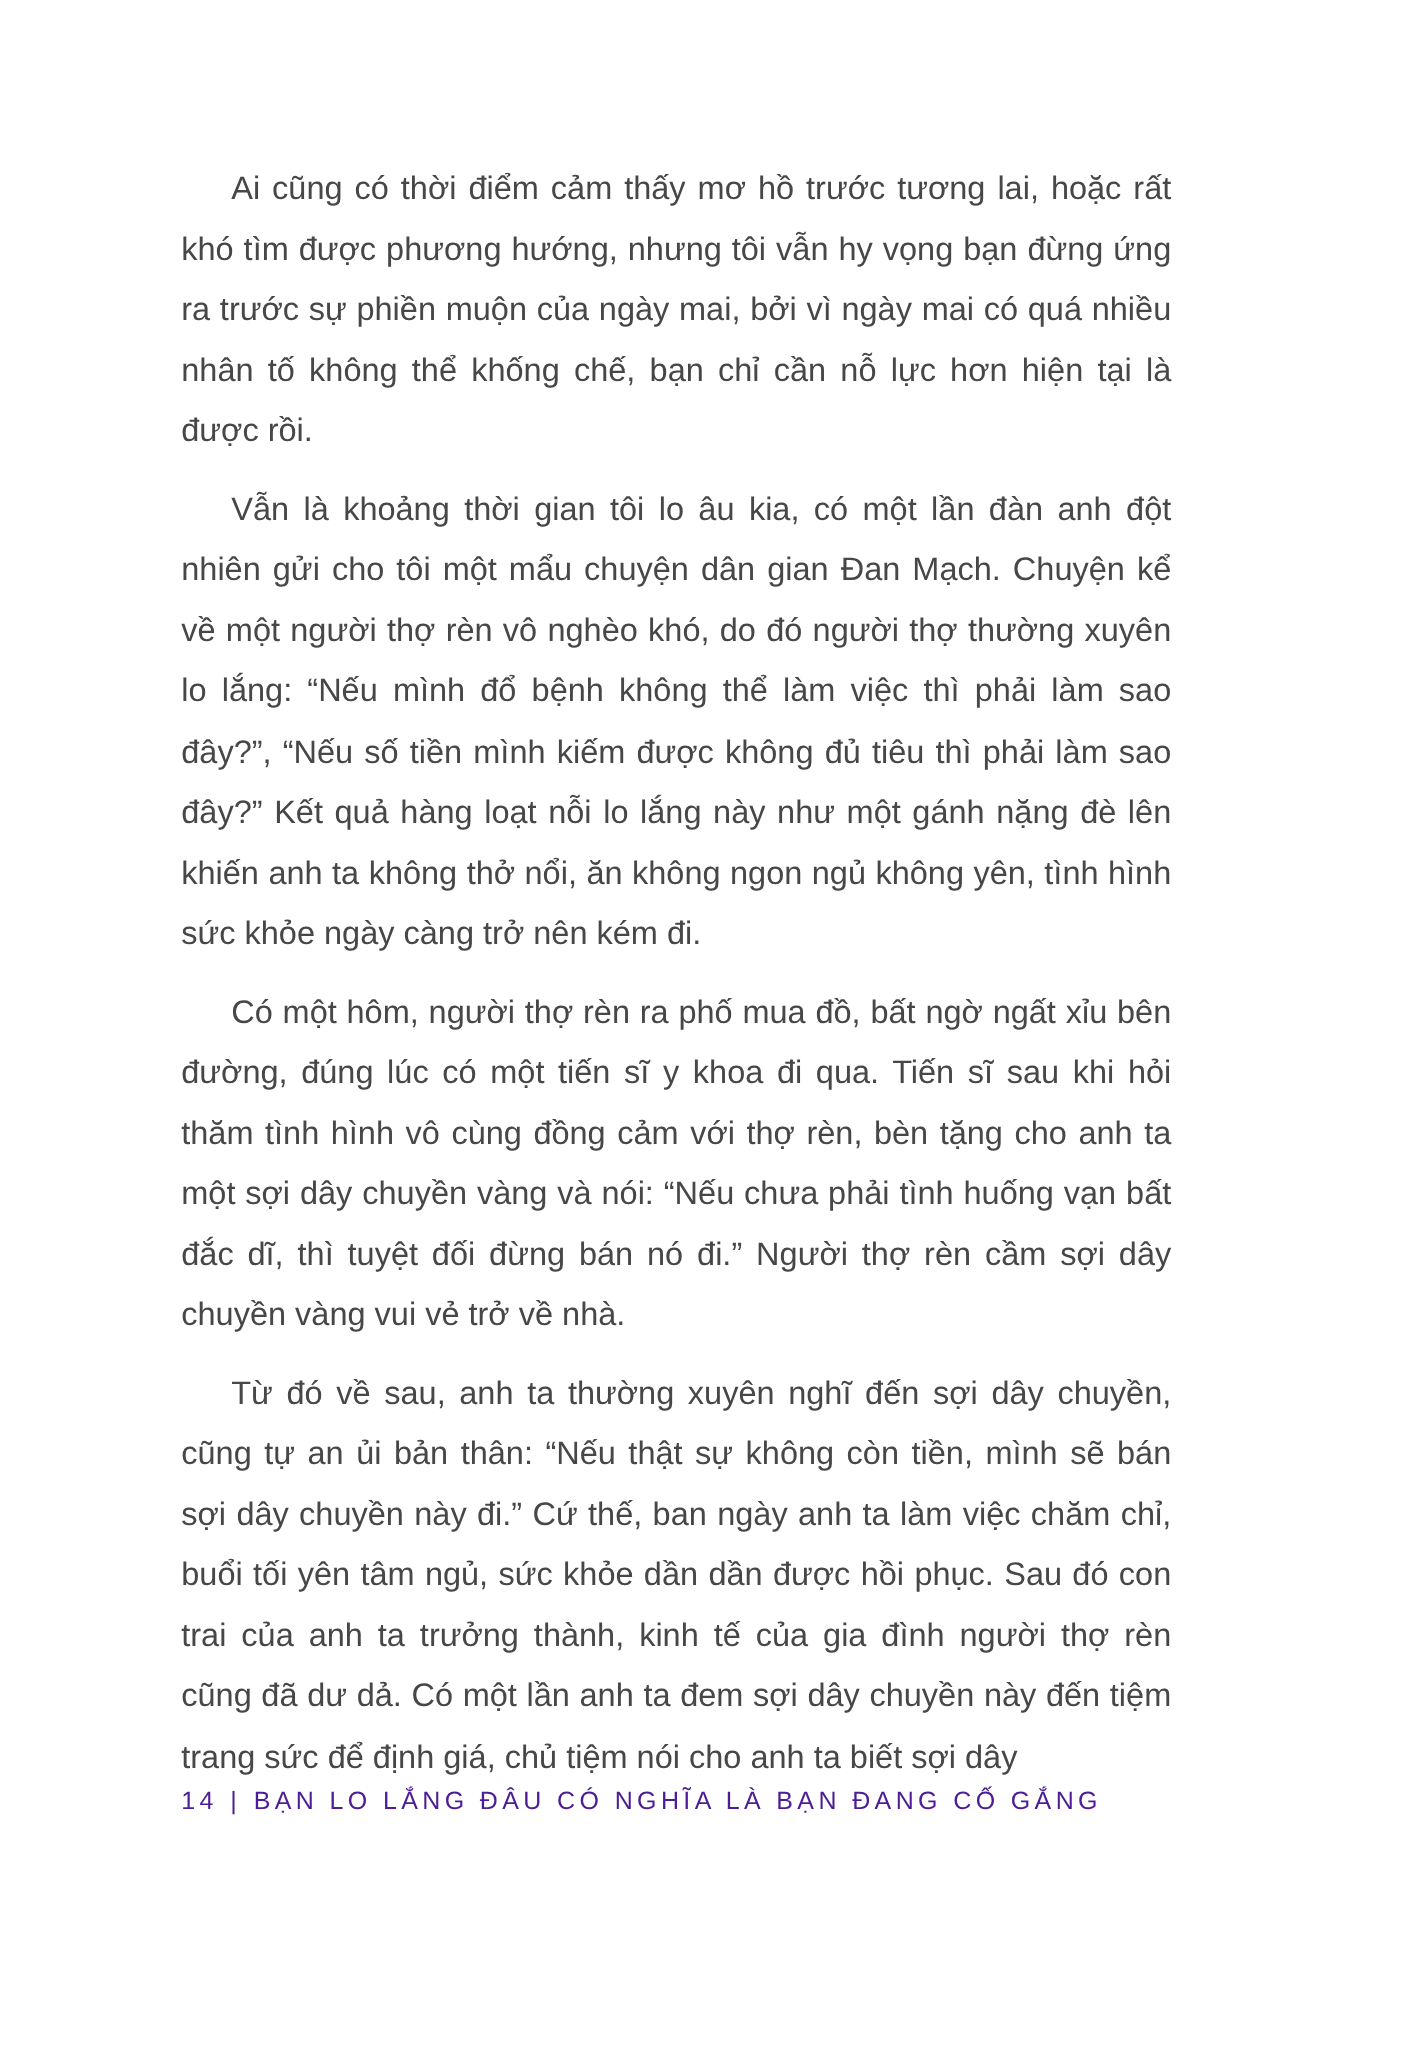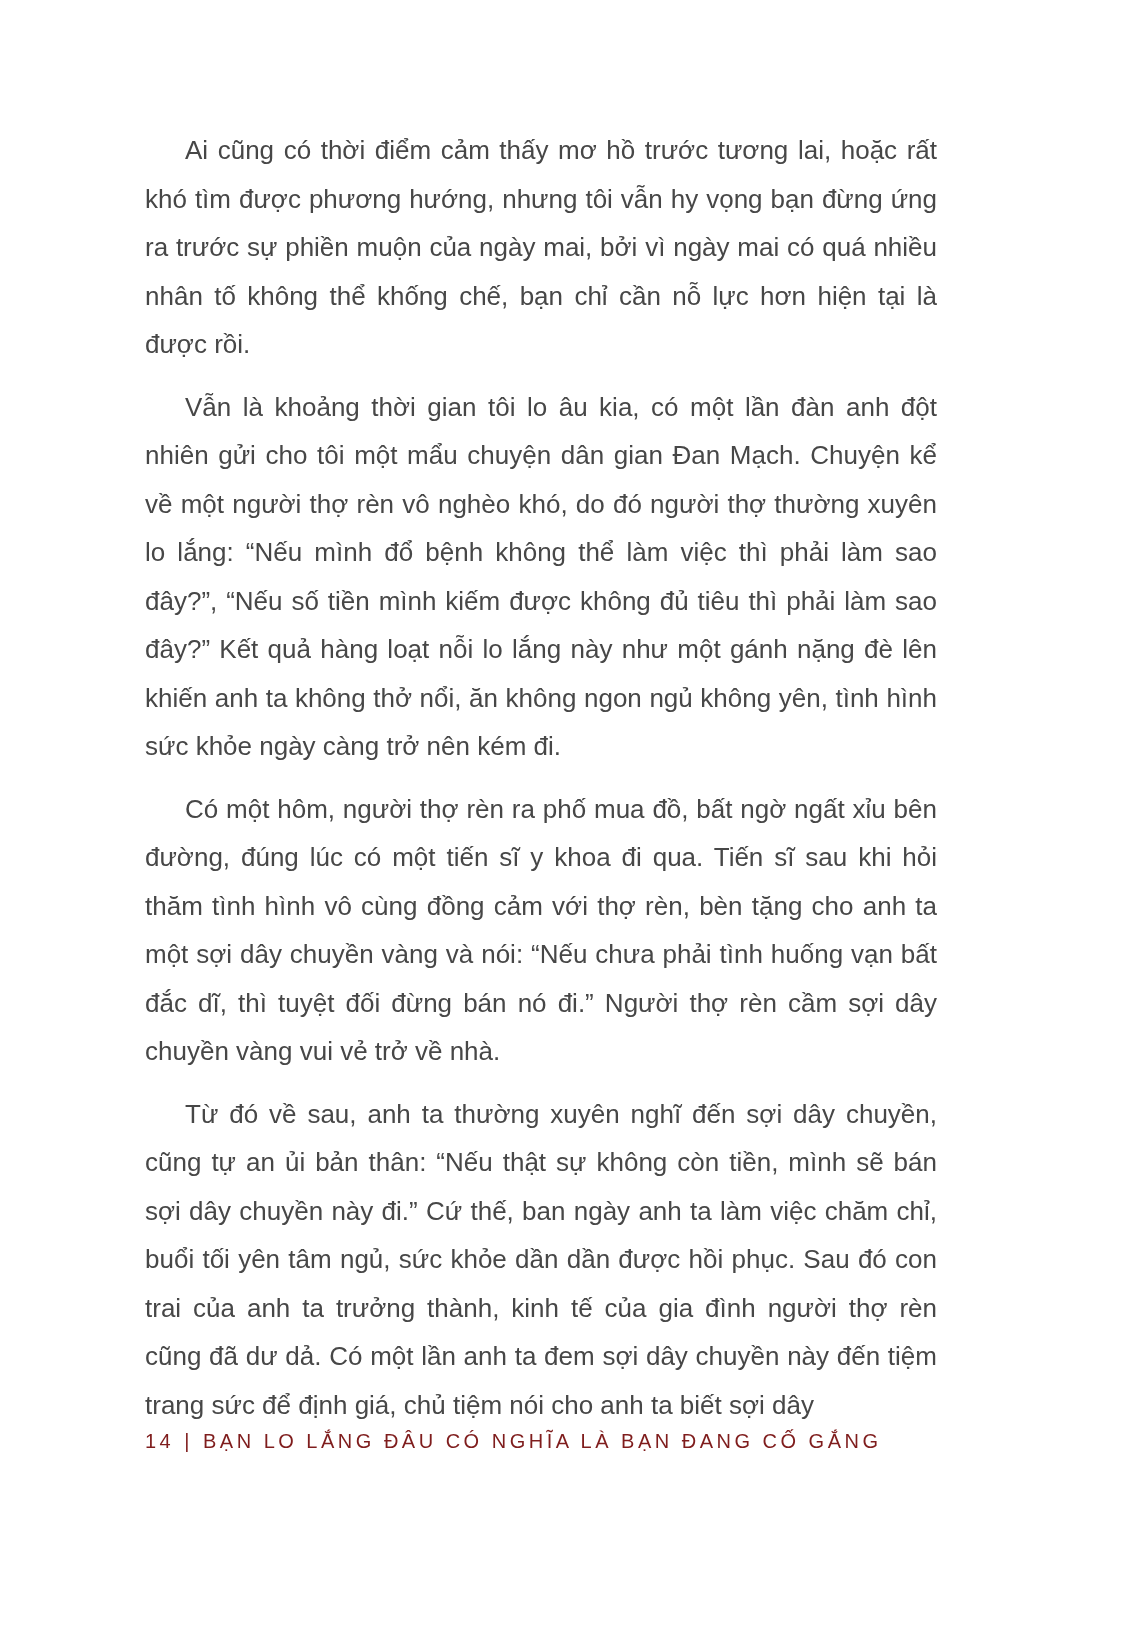--- a/index.html
+++ b/index.html
@@ -31,21 +31,21 @@
     text-indent: 40px;
     color: #474747;
     font-weight: 400;
   }
   .footer {
     position: absolute;
     left: 145px;
     top: 1430px;
     font-size: 20px;
     letter-spacing: 3.5px;
-    color: #7f1d1d;
+    color: #4c1d95;
     white-space: nowrap;
   }
   .footer .sep {
     margin: 0 10px;
   }
 </style>
 </head>
 <body>
 
 <div class="page">

